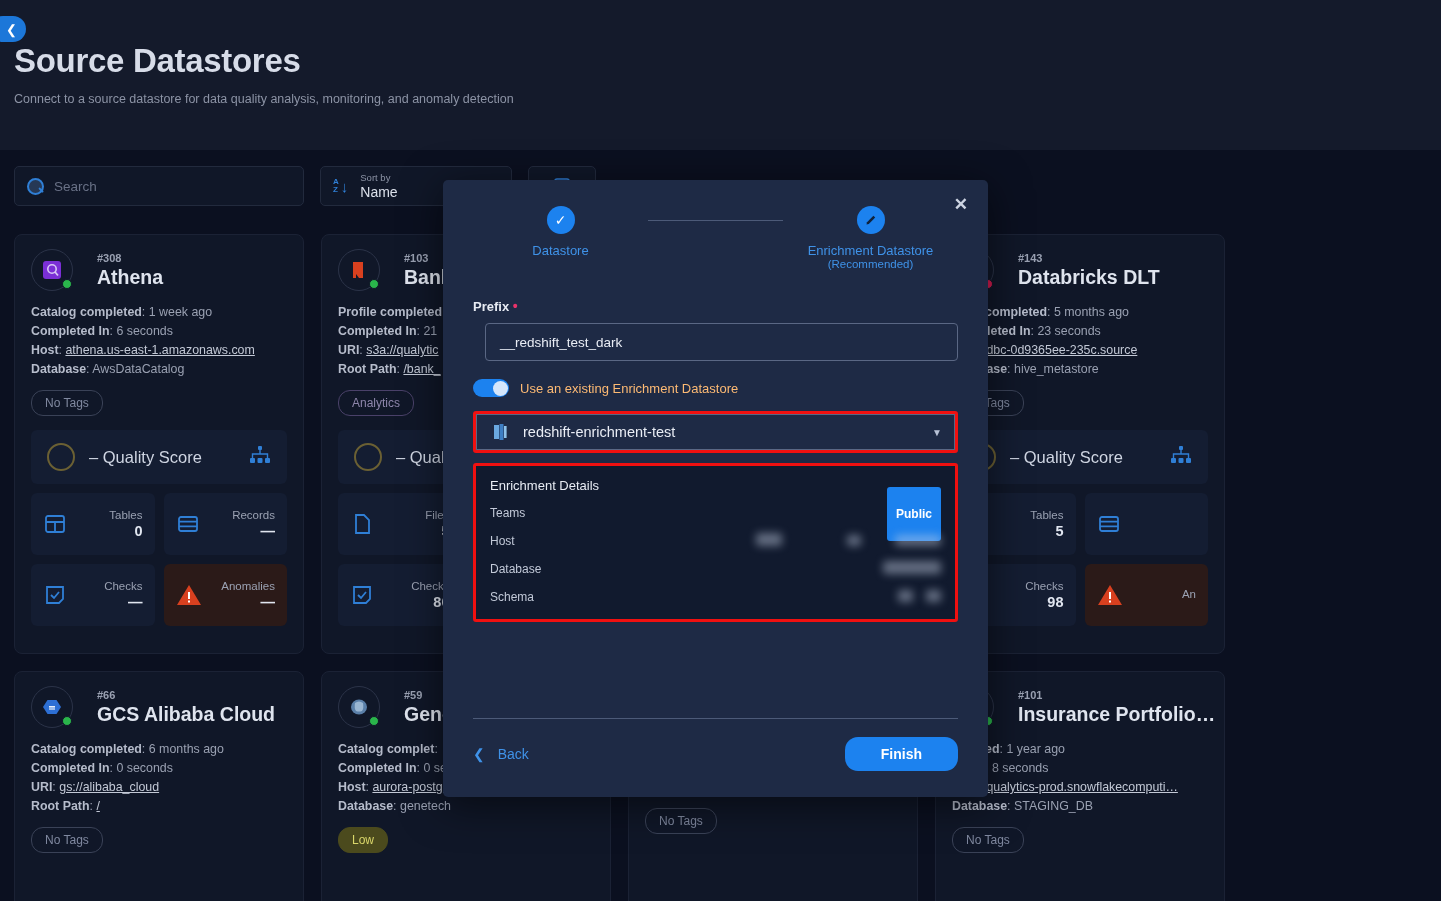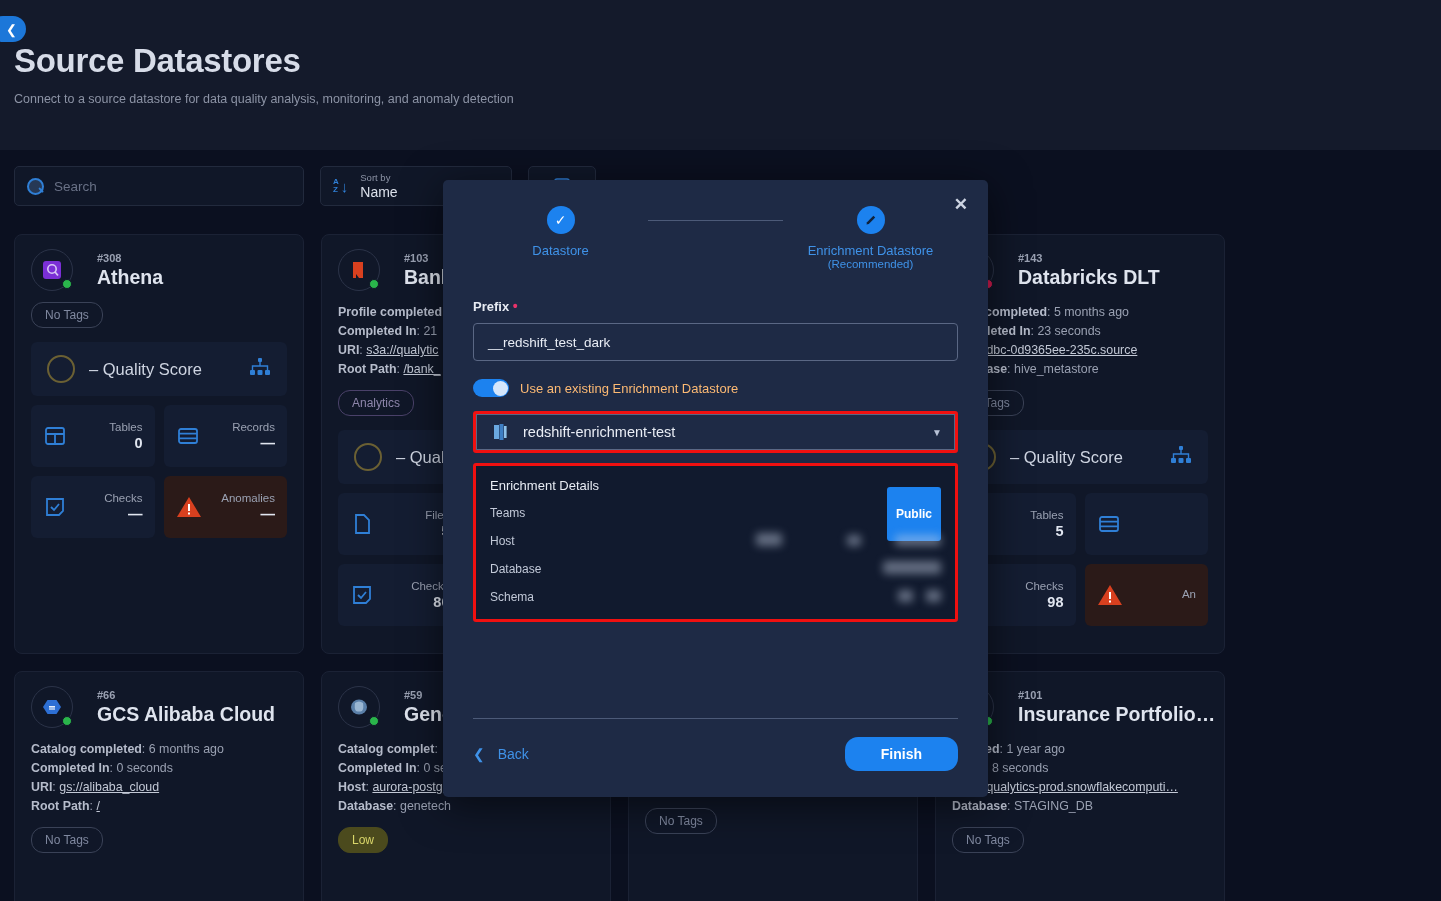--- a/index.html
+++ b/index.html
@@ -121,21 +121,21 @@
   }
   .step-label { margin-top: 9px; font-size: 13px; color: #3f92e8; }
   .step-sub { font-size: 11.5px; color: #3f92e8; }
   .step-line { flex: 1; height: 1px; background: #4c5a78; margin-top: 14px; }
 
   .field-label { margin-top: 28px; font-size: 13px; font-weight: bold; color: #e7ebf3; }
   .req { color: #e8326a; font-size: 14px; }
   .text-input {
     margin-top: 9px; height: 38px; border: 1px solid #5a6784; border-radius: 4px;
     background: transparent; display:flex; align-items:center; padding: 0 14px;
-    font-size: 13.5px; color: #e9edf5;
+    font-size: 13.5px; color: #e9edf5; margin-left: 12px;
   }
   .toggle-row { margin-top: 18px; display:flex; align-items:center; gap: 11px; }
   .toggle { width: 36px; height: 18px; border-radius: 9px; background:#1c82ef; position: relative; cursor:pointer; }
   .toggle .knob { position:absolute; right: 1.5px; top: 1.5px; width: 15px; height: 15px; border-radius:50%; background:#d4e6fb; }
   .toggle-label { font-size: 13px; color: #fdba74; }
 
   .select-wrap {
     margin-top: 14px; border: 3px solid #f01010; border-radius: 3px;
   }
   .select {
@@ -211,20 +211,26 @@
                 </svg>
               </div>
             </div>
          <div class="dot" style="background:#2ab54b"></div>
        </div>
        <div>
          <div class="card-id">#308</div>
          <div class="card-name">Athena</div>
        </div>
      </div>
+     <div class="meta">
+          <div class="meta-row"><b>Catalog completed</b>: <span>1 week ago</span></div>
+          <div class="meta-row"><b>Completed In</b>: <span>6 seconds</span></div>
+          <div class="meta-row"><b>Host</b>: <span class="link">athena.us-east-1.amazonaws.com</span></div>
+          <div class="meta-row"><b>Database</b>: <span>AwsDataCatalog</span></div>
+        </div>
      <div class="tag ">No Tags</div>
      <div class="qs">
          <div class="qs-ring"></div>
          <div class="qs-label">
            <span>–</span>
            <span>Quality Score</span>
          </div>
          <div class="qs-tree"><svg width="22" height="20" viewBox="0 0 22 20" fill="currentColor">
               <rect x="9" y="1" width="4" height="4" rx="1"></rect>
               <rect x="1" y="13" width="5" height="5" rx="1"></rect>

